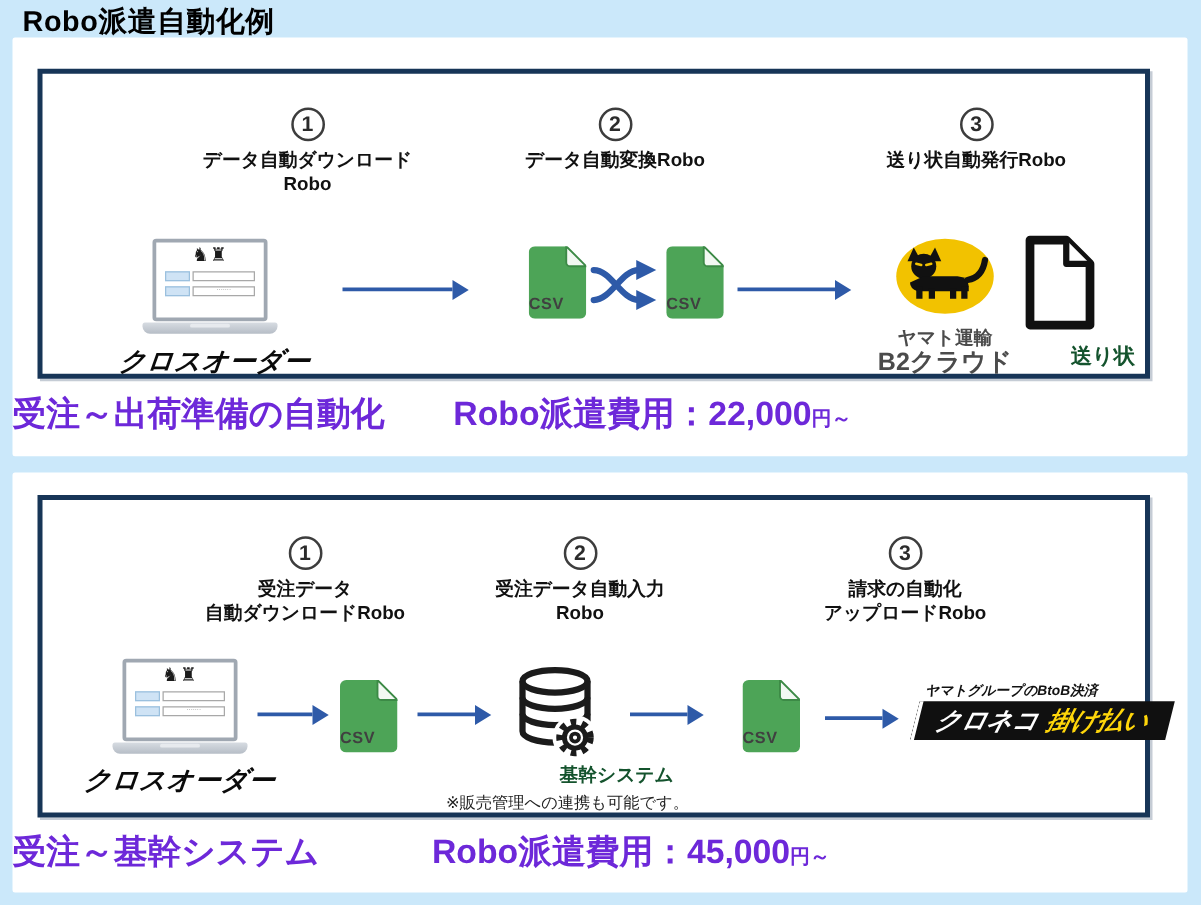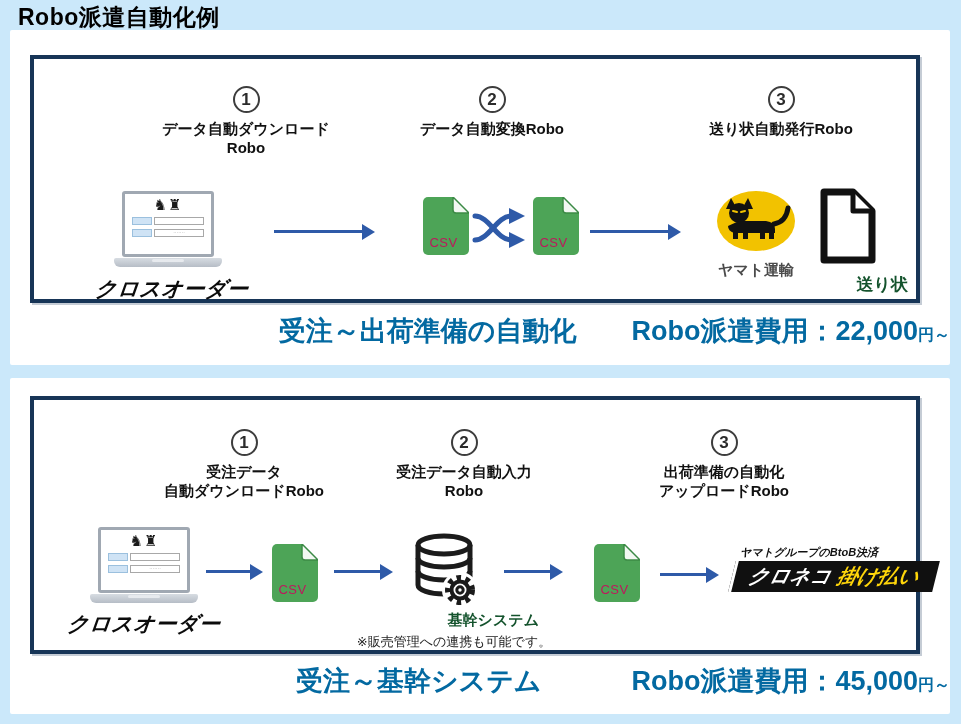--- a/index.html
+++ b/index.html
@@ -53,42 +53,42 @@
     font-size:21px;letter-spacing:0.5px;text-align:center;color:#0b0b0b;white-space:nowrap;
   }
   
   .arrow{position:absolute;height:3px;background:#2e5aa8;}
   .arrow::after{
     content:"";position:absolute;right:-13px;top:-6.5px;width:0;height:0;
     border-left:13px solid #2e5aa8;border-top:8px solid transparent;border-bottom:8px solid transparent;
   }
   .csv{position:absolute;width:46px;height:58px;}
   .csv-label{
-    position:absolute;left:0;right:5px;bottom:5px;text-align:center;
-    color:#be185d;font-size:13px;letter-spacing:0.5px;font-weight:normal;
+    position:absolute;left:0;right:5px;bottom:5px;
+    color:#404040;font-size:13px;letter-spacing:0.5px;font-weight:bold;
   }
   .icon-abs{position:absolute;}
   .yam-line1{position:absolute;font-weight:bold;font-size:15px;color:#4b4b4b;text-align:center;font-family:Liberation Mono, monospace;}
   .yam-line2{position:absolute;font-weight:bold;font-size:20px;color:#4b4b4b;text-align:center;}
   .plain-label{position:absolute;font-weight:bold;text-align:right;color:#14532d;}
   .note{position:absolute;font-size:13px;text-align:center;color:#222;white-space:nowrap;}
   .kake-tag{
     position:absolute;font-size:11px;font-weight:bold;font-style:italic;color:#111;white-space:nowrap;
   }
   .kake-banner{
     position:absolute;background:#101010;transform:skewX(-14deg);
     display:flex;align-items:center;justify-content:center;gap:7px;
     font-style:italic;font-weight:bold;font-size:20px;white-space:nowrap;
     box-shadow:3px 0 0 #fff inset;
   }
   .kake-white{color:#ffffff;}
   .kake-yellow{color:#ffd60a;}
   .caption{
-    position:absolute;left:0;width:100%;display:flex;justify-content:flex-end;
-    font-weight:bold;font-size:27px;color:#0369a1;align-items:baseline;
+    position:absolute;left:0;width:100%;display:flex;justify-content:flex-start;
+    font-weight:bold;font-size:27px;color:#6d28d9;align-items:baseline;
   }
   .cap1{top:283px;gap:55px;}
   .cap2{top:285px;gap:90px;}
   .cap-suffix{font-size:16px;font-weight:bold;}
 </style>
 </head>
 <body>
 
 <div class="page-title">Robo派遣自動化例</div>
 
@@ -174,20 +174,21 @@
           <rect x="53" y="39" width="5" height="10"></rect>
         </g>
         <path d="M58,34 q12,-2 14,-16" stroke="#111" stroke-width="5" fill="none" stroke-linecap="round"></path>
         <g stroke="#f2c200" stroke-width="2" stroke-linecap="round">
           <line x1="17" y1="21" x2="21" y2="22"></line>
             <line x1="25" y1="22" x2="29" y2="21"></line>
         </g>
       </svg>
     </div>
     <div class="yam-line1" style="left:642px;top:202px;width:160px;">ヤマト運輸</div>
+    <div class="yam-line2" style="left:642px;top:217px;width:160px;">B2クラウド</div>
 
     <div class="icon-abs" style="left:785px;top:128px;">
       <svg width="58" height="78" viewBox="0 0 58 78">
         <path d="M5,5 H34 L53,24 V73 H5 Z" fill="#fff" stroke="#111" stroke-width="7" stroke-linejoin="round"></path>
         <path d="M34,5 V24 H53" fill="#fff" stroke="#111" stroke-width="5" stroke-linejoin="round"></path>
       </svg>
     </div>
     <div class="plain-label" style="left:754px;top:214px;width:120px;font-size:17px;">送り状</div>
   </div>
 
@@ -211,21 +212,21 @@
       <div class="num">
           <span>2</span>
         </div>
       <div>受注データ自動入力</div>
       <div>Robo</div>
     </div>
     <div class="step" style="left:550px;top:29px;width:280px;">
       <div class="num">
           <span>3</span>
         </div>
-      <div>出荷準備の自動化</div>
+      <div>請求の自動化</div>
       <div>アップロードRobo</div>
     </div>
 
     <div class="laptop" style="left:64px;top:127px;">
       <div class="lap-screen">
         <div class="chess">♞♜</div>
         <div class="lrow">
             <span class="llab"></span>
             <span class="linp"></span>
           </div>

